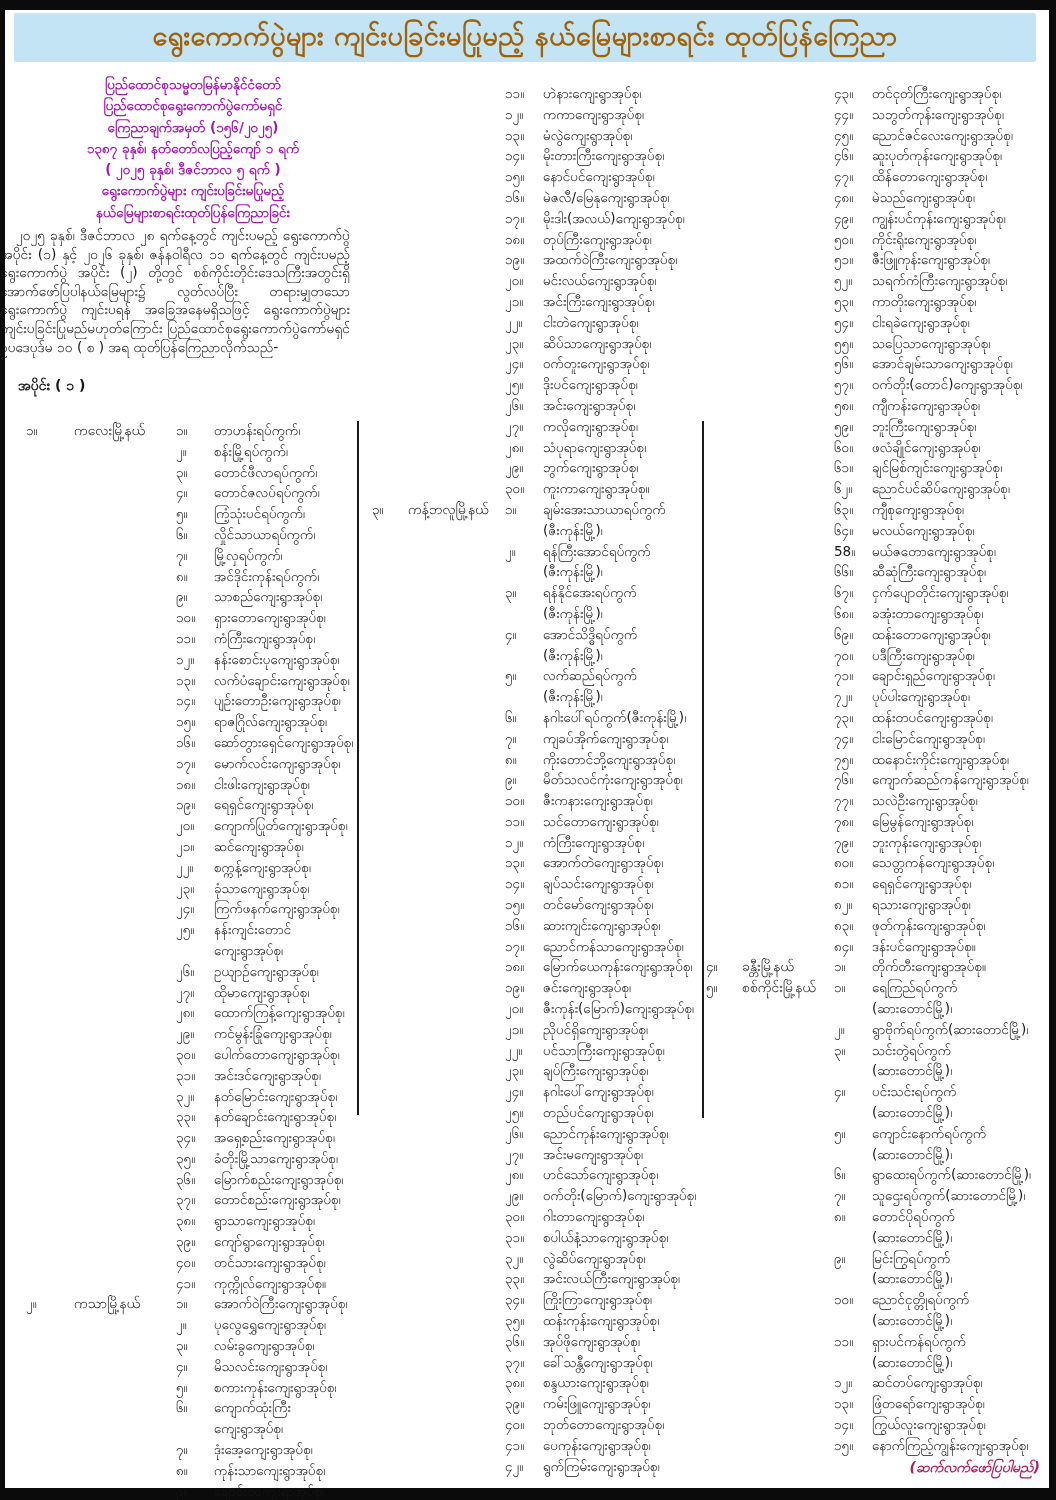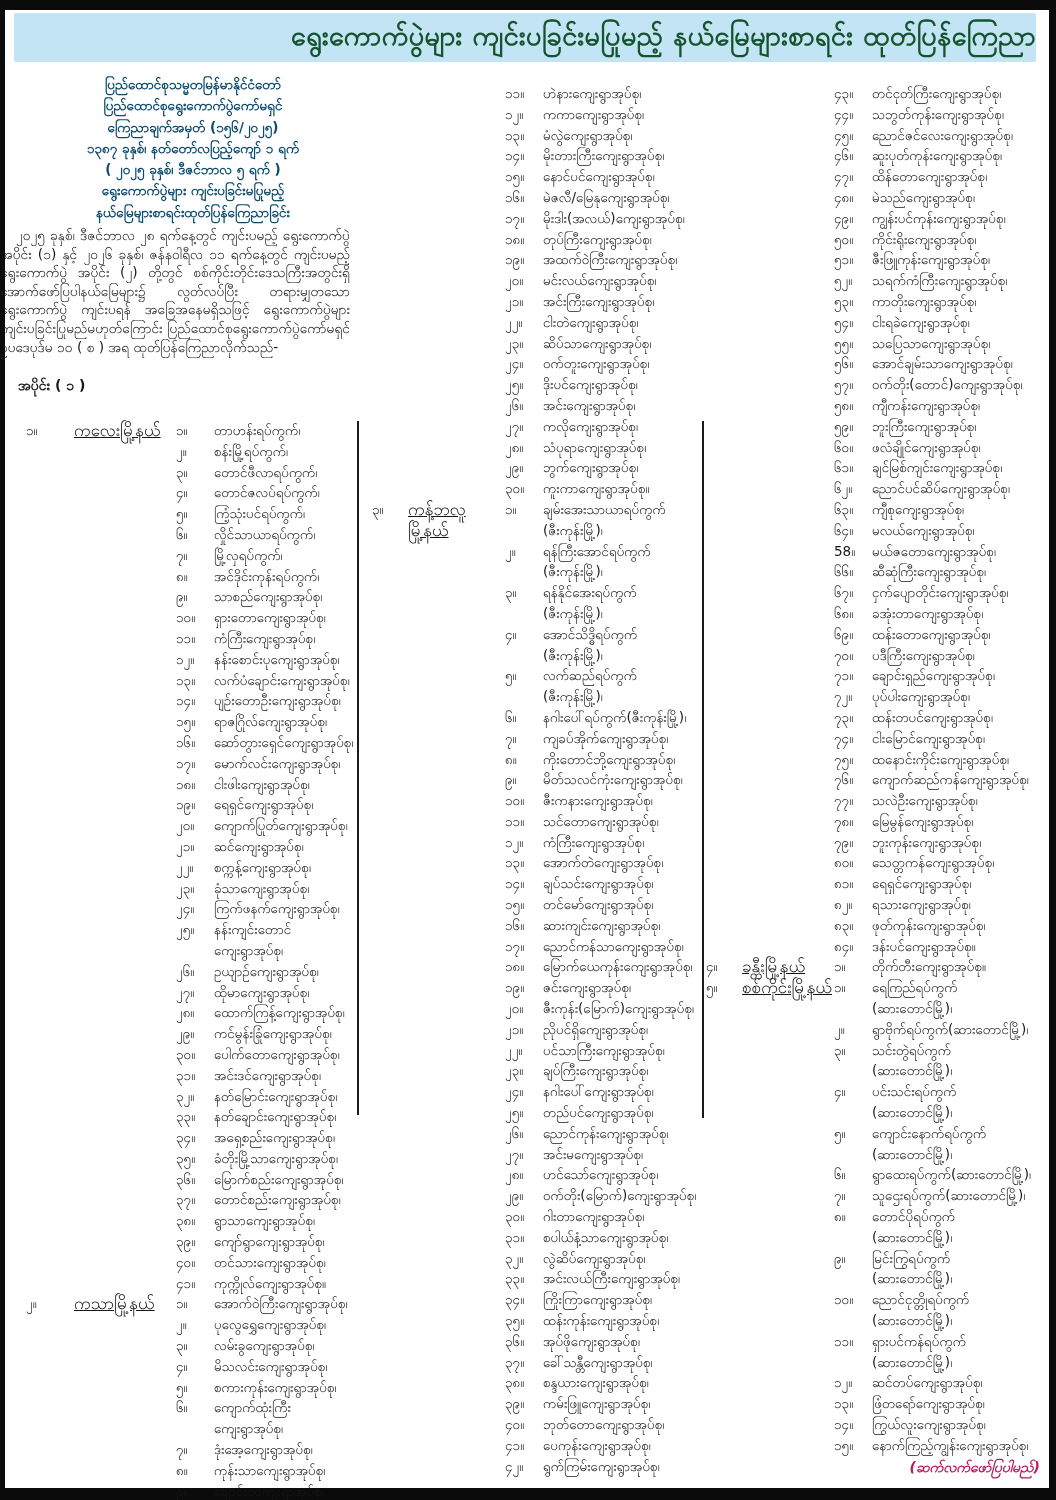--- a/index.html
+++ b/index.html
@@ -10,29 +10,29 @@
     color:#161616;
   }
   .frame { position:absolute; background:#0b0b0b; }
   .frame-top    { left:0; top:0; width:1056px; height:10px; }
   .frame-bottom { left:0; top:1488px; width:1056px; height:12px; }
   .frame-left   { left:0; top:0; width:5px; height:1500px; }
   .frame-right  { left:1049px; top:0; width:7px; height:1500px; }
 
   .banner {
     position:absolute; left:14px; top:13px; width:1022px; height:49px;
-    background:#c3e4f5; display:flex; align-items:center; justify-content:flex-end;
-    font-size:27px; font-weight:bold; color:#14532d; letter-spacing:0.5px;
+    background:#c3e4f5; display:flex; align-items:center; justify-content:center;
+    font-size:27px; font-weight:bold; color:#a16207; letter-spacing:0.5px;
     border-radius:2px;
   }
 
   .letterhead {
     position:absolute; left:28px; top:74px; width:330px;
     text-align:center; font-weight:bold; font-size:13.5px; line-height:21.3px;
-    color:#0c4a6e;
+    color:#a21caf;
   }
 
   .intro {
     position:absolute; left:0; top:226px; width:350px;
     font-size:13.8px; line-height:18.6px; text-align:justify; text-indent:16px;
   }
   .section-label {
     position:absolute; left:18px; top:376px; font-size:14px; font-weight:bold;
   }
 
@@ -43,21 +43,21 @@
   }
   .table-header .th-township { text-align:center; }
 
   .col { position:absolute; }
   .col-0 { left:26px;  top:420px; width:332px; --sw:48px; --tw:102px; }
   .col-1 { left:372px; top:83px;  width:332px; --sw:36px; --tw:97px;  }
   .col-2 { left:706px; top:83px;  width:344px; --sw:36px; --tw:92px;  }
 
   .block { display:grid; grid-template-columns:var(--sw) var(--tw) 1fr; }
   .serial   { font-size:13.5px; line-height:20.8px; }
-  .township { font-size:17px; line-height:20.8px;text-decoration:underline; }
+  .township { font-size:14px; line-height:20.8px; }
   .items    { }
   .item { font-size:13.5px; line-height:20.8px; padding-left:38px; }
   .item .num { display:inline-block; width:38px; margin-left:-38px; vertical-align:top; }
   .item .nm  { white-space:pre-line; }
 
   .divider { position:absolute; width:1.5px; background:#1a1a1a; }
   .divider-1 { left:357px; top:421px; height:694px; }
   .divider-2 { left:702px; top:421px; height:697px; }
 
   .continuation-note {

